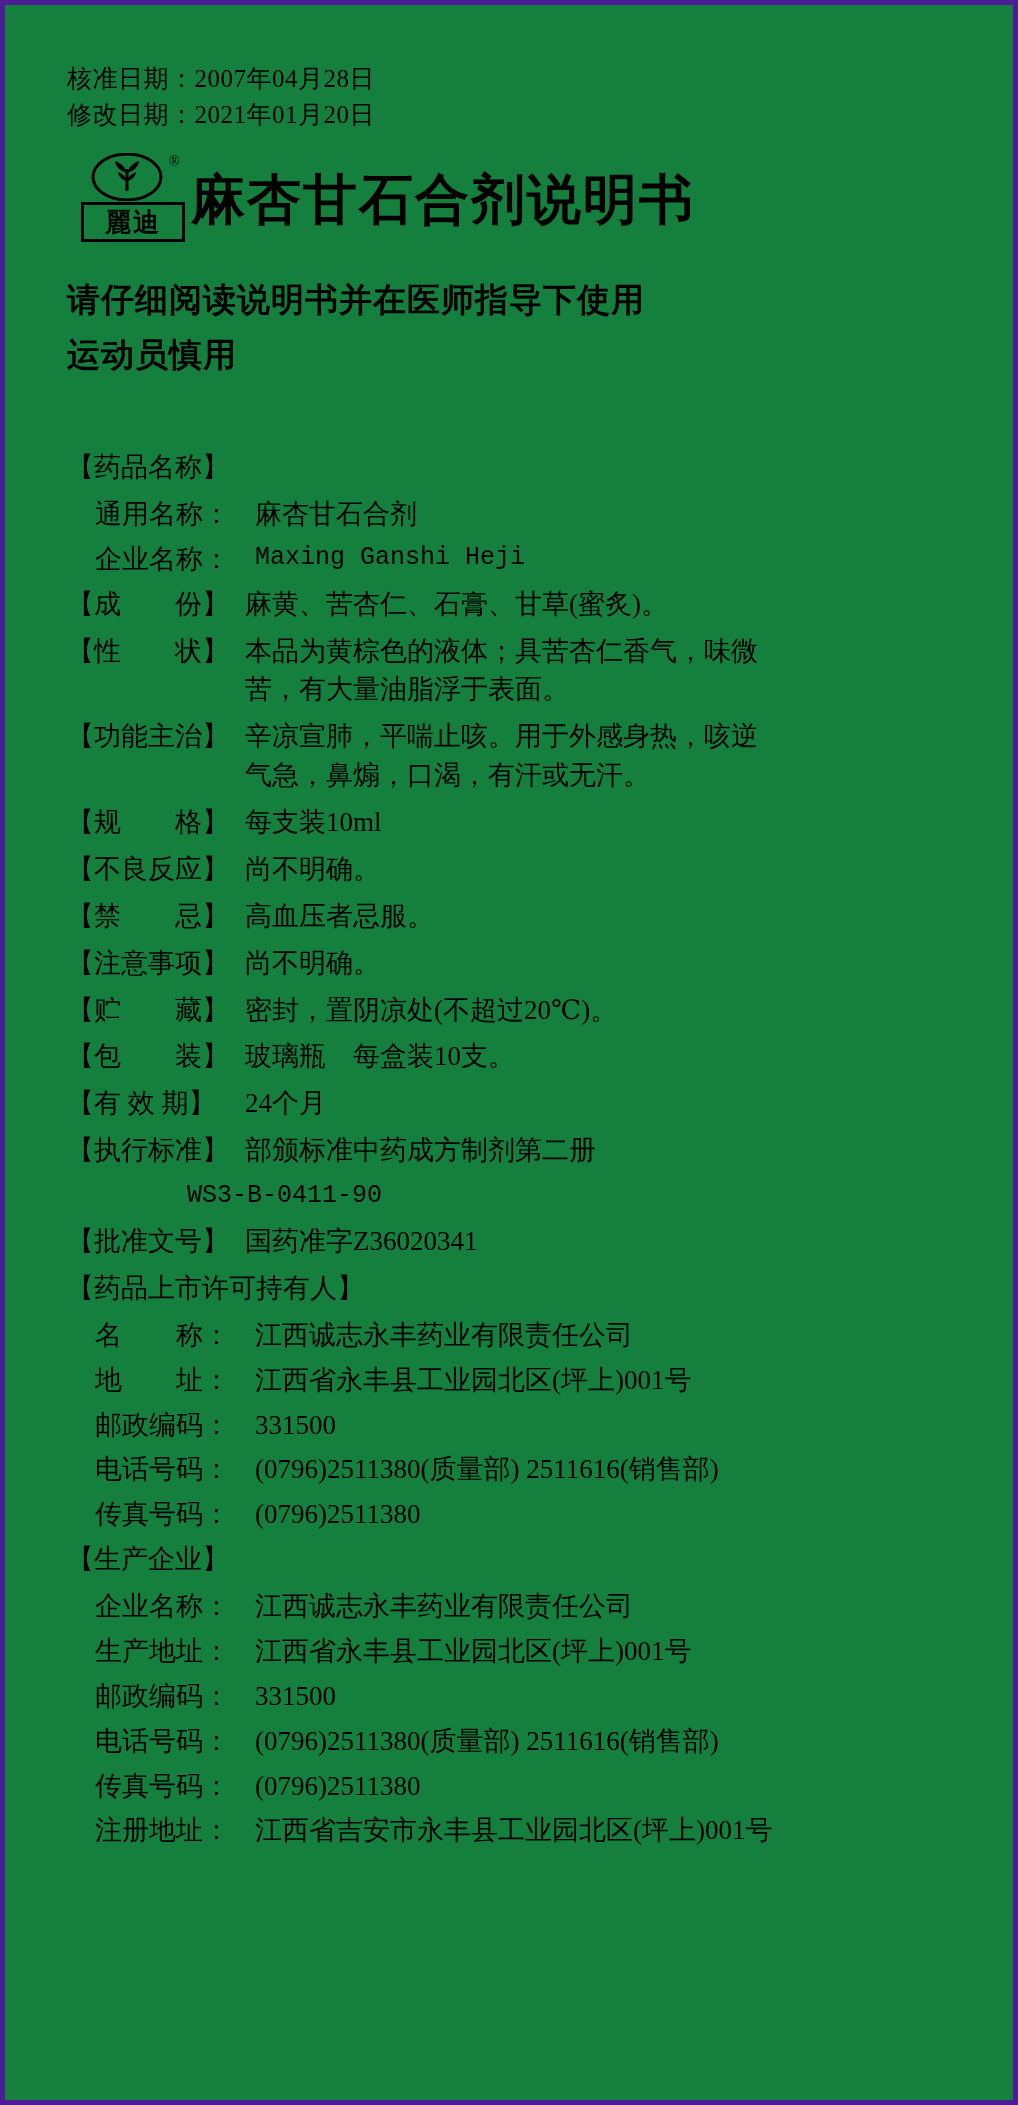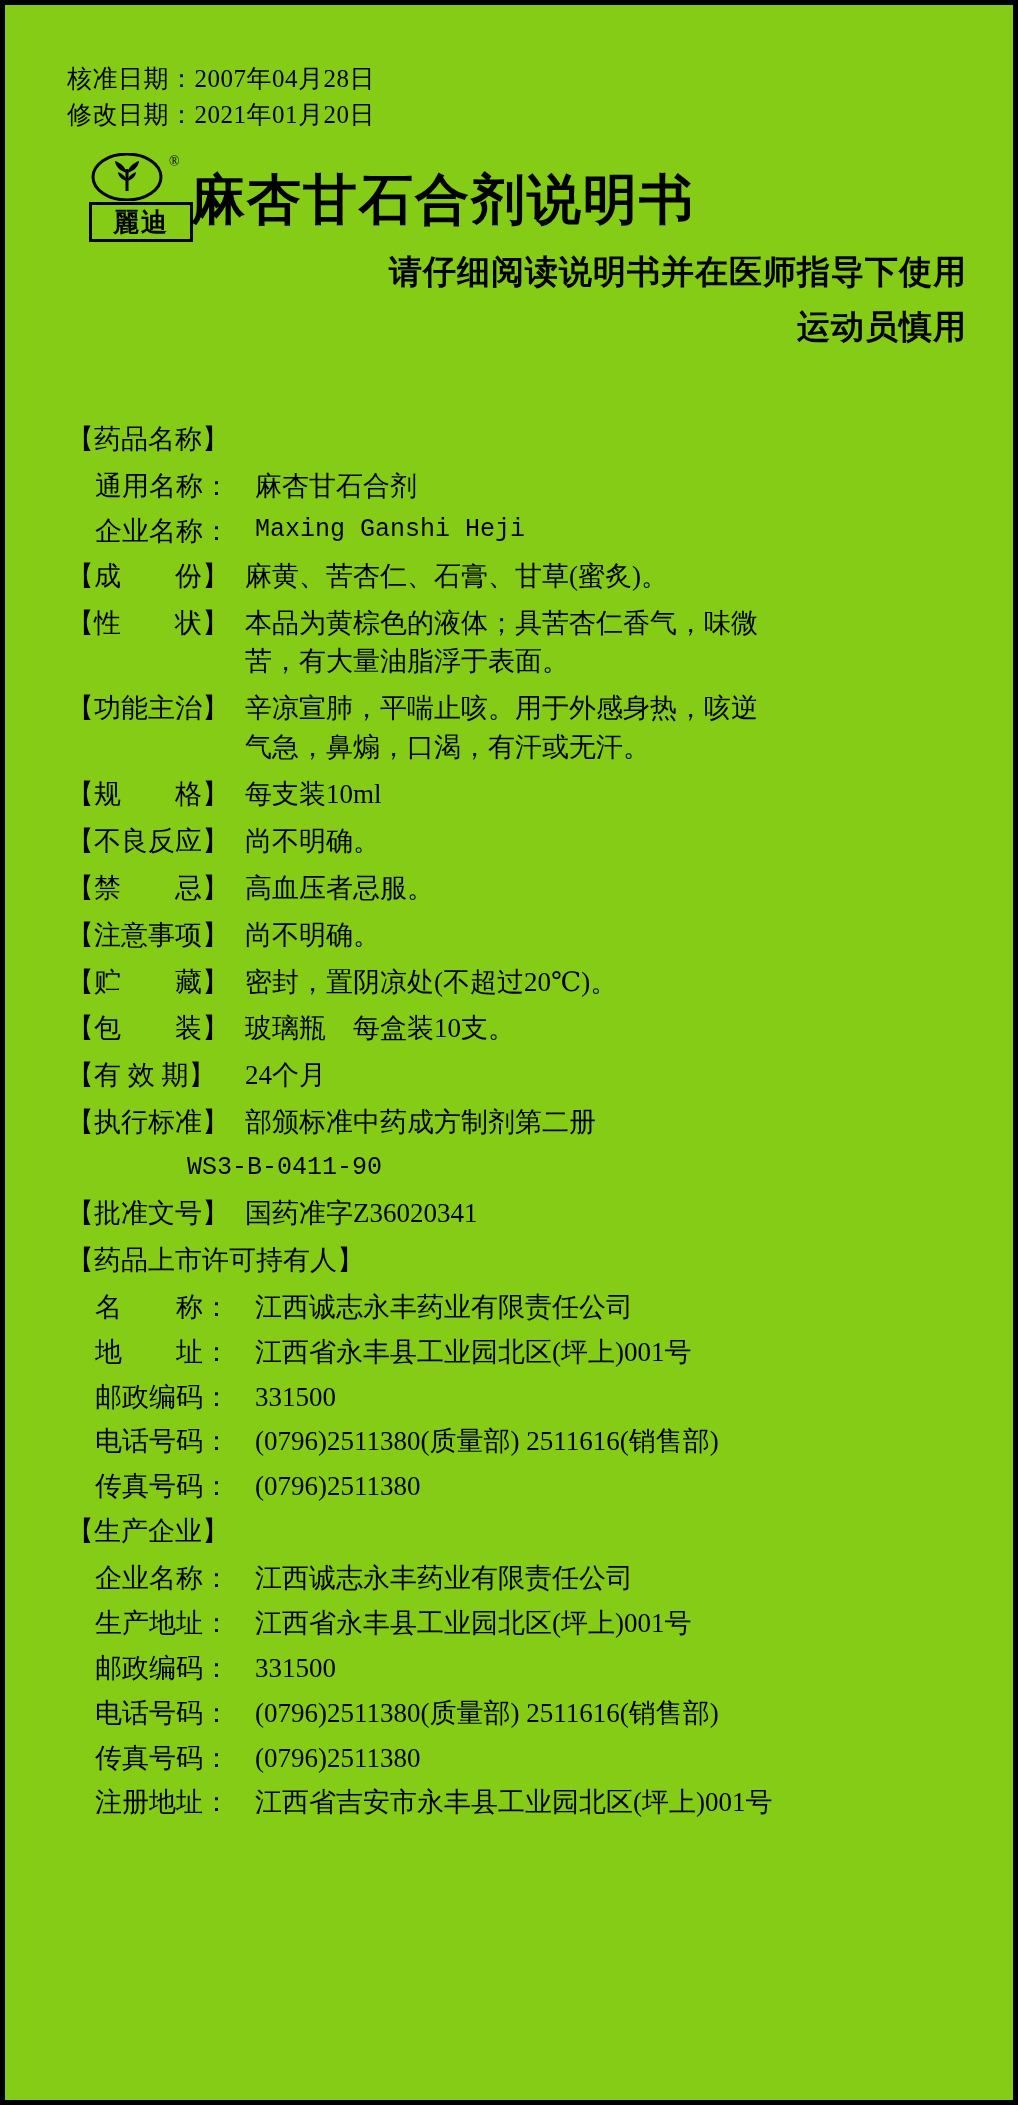--- a/index.html
+++ b/index.html
@@ -13,22 +13,22 @@
     font-family: "Liberation Serif", "DejaVu Serif", serif;
     color: #000000;
     position: relative;
   }
   .page {
     position: absolute;
     left: 0; top: 0;
     width: 1018px;
     height: 2105px;
     box-sizing: border-box;
-    border: 5px solid #000000;
-    background: #84cc16;
+    border: 5px solid #4c1d95;
+    background: #15803d;
     padding: 0;
   }
   .inner {
     position: absolute;
     left: 62px;
     top: 56px;
     width: 900px;
   }
   .dates {
     font-size: 25px;
@@ -56,21 +56,21 @@
     display: flex; align-items: center; justify-content: center;
   }
   .logo .reg {
     position: absolute;
     left: 88px;
     top: 2px;
     font-size: 14px;
   }
   .logo .brandbox {
     position: absolute;
-    left: 8px; top: 50px;
+    left: 0; top: 50px;
     width: 104px; height: 40px;
     border: 3px solid #000;
     box-sizing: border-box;
     display: flex;
     align-items: center;
     justify-content: center;
     font-family: "Liberation Sans", sans-serif;
     font-weight: bold;
     font-size: 26px;
     letter-spacing: 2px;
@@ -78,24 +78,24 @@
   .doc-title {
     flex: 1 1 auto;
     text-align: left;
     font-size: 54px;
     font-weight: bold;
     font-family: "Liberation Sans", sans-serif;
     letter-spacing: 2px;
     padding-right: 20px;
   }
   .subtitles {
-    text-align: right;
+    text-align: left;
     font-family: "Liberation Sans", sans-serif;
     font-weight: bold;
-    margin-top: 0;
+    margin-top: 28px;
   }
   .sub1 { font-size: 33px; letter-spacing: 1px; }
   .sub2 { font-size: 33px; margin-top: 10px; letter-spacing: 1px; }
   .sub3 { font-size: 33px; margin-top: 12px; letter-spacing: 1px; }
 
   .body-block {
     margin-top: 70px;
     font-size: 27px;
     line-height: 1.44;
   }

